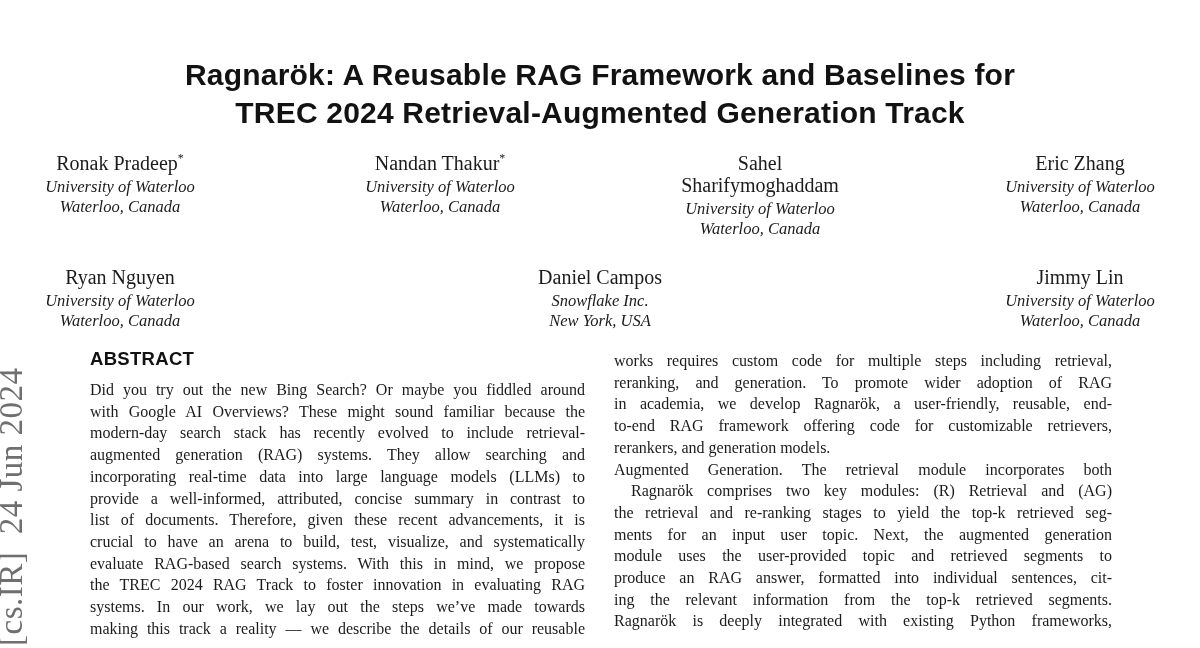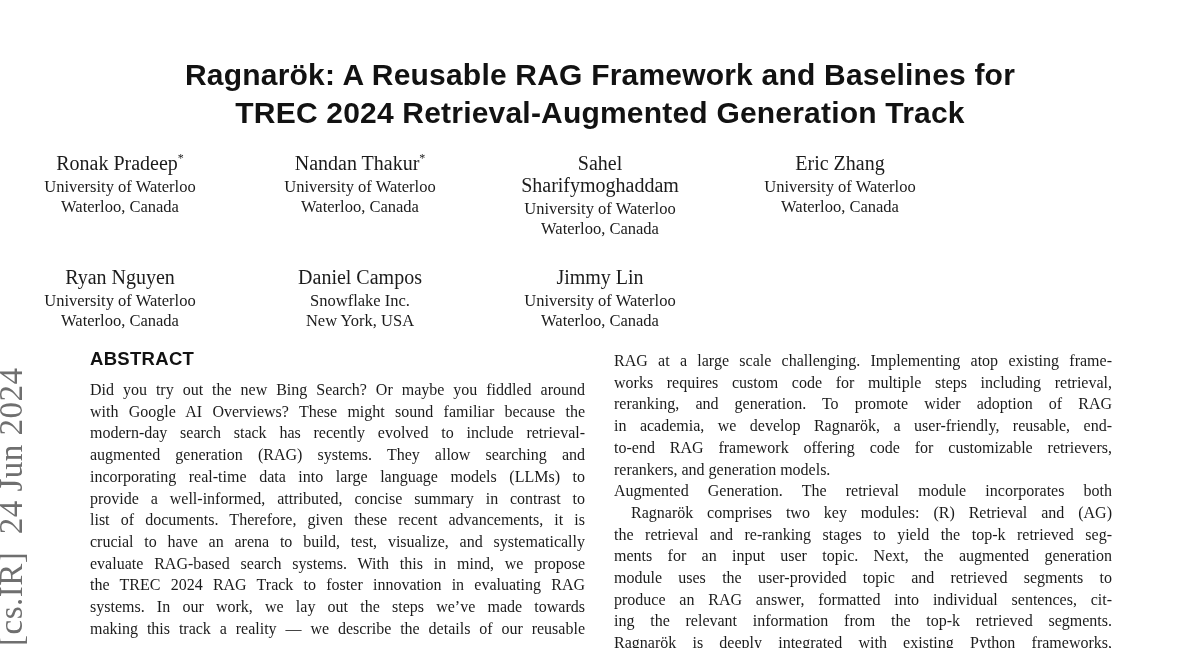--- a/index.html
+++ b/index.html
@@ -35,40 +35,40 @@
     font-family: "Liberation Sans", sans-serif;
     font-weight: bold;
     font-size: 30px;
     line-height: 38px;
     color: #121212;
     letter-spacing: 0.2px;
   }
 
   .authors-row {
     display: flex;
-    justify-content: flex-start;
+    justify-content: space-between;
     align-items: flex-start;
   }
   .authors-row.row1 { margin-top: 20px; }
   .authors-row.row2 { margin-top: 28px; }
   .author { width: 240px; text-align: center; }
   .author-inner { max-width: 205px; margin: 0 auto; }
   .author-name {
     font-size: 20px;
     line-height: 22px;
     color: #1b1b1b;
   }
   .author-name sup { font-size: 12px; line-height: 0; }
   .author-affil {
     font-size: 16.5px;
     line-height: 19.5px;
     margin-top: 3px;
     color: #1b1b1b;
   }
-  .author-affil div { margin: 0; }
+  .author-affil div { margin: 0; font-style: italic; }
 
   .columns {
     margin-top: 18px;
     padding-left: 90px;
     display: flex;
     gap: 29px;
   }
   .col-left  { width: 495px; }
   .col-right { width: 498px; padding-top: 2px; }
 
@@ -213,21 +213,20 @@
 
             <div class="bl">systems. In our work, we lay out the steps we’ve made towards</div>
 
             <div class="bl">making this track a reality — we describe the details of our reusable</div>
           </div>
       </div>
 
       <div class="col-right">
         <div>
 
-            <div class="bl">RAG at a large scale challenging. Implementing atop existing frame-</div>
 
             <div class="bl">works requires custom code for multiple steps including retrieval,</div>
 
             <div class="bl">reranking, and generation. To promote wider adoption of RAG</div>
 
             <div class="bl">in academia, we develop Ragnarök, a user-friendly, reusable, end-</div>
 
             <div class="bl">to-end RAG framework offering code for customizable retrievers,</div>
 
             <div class="bl para-end">rerankers, and generation models.</div>

